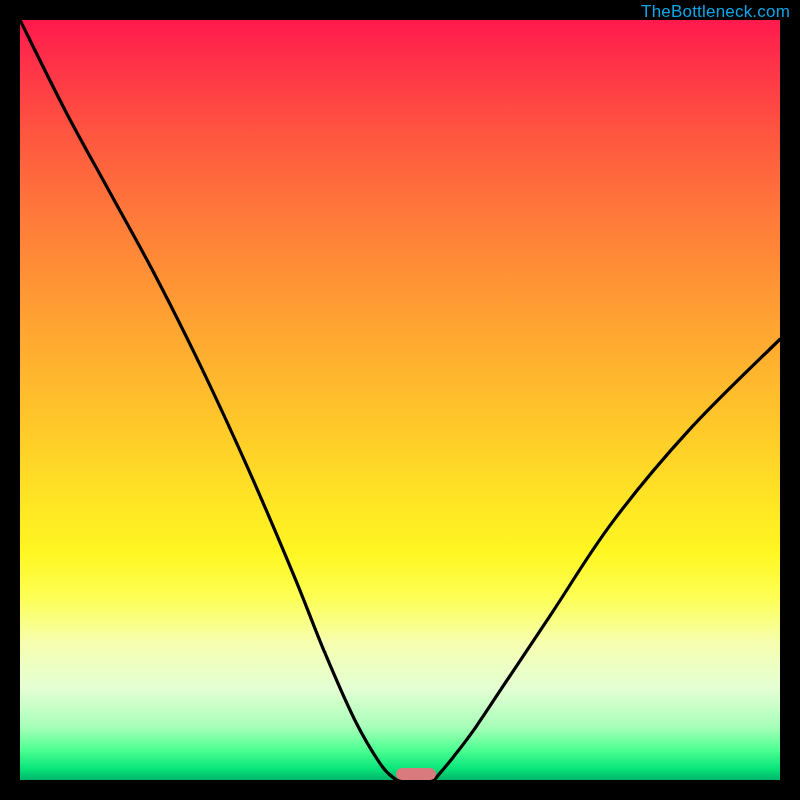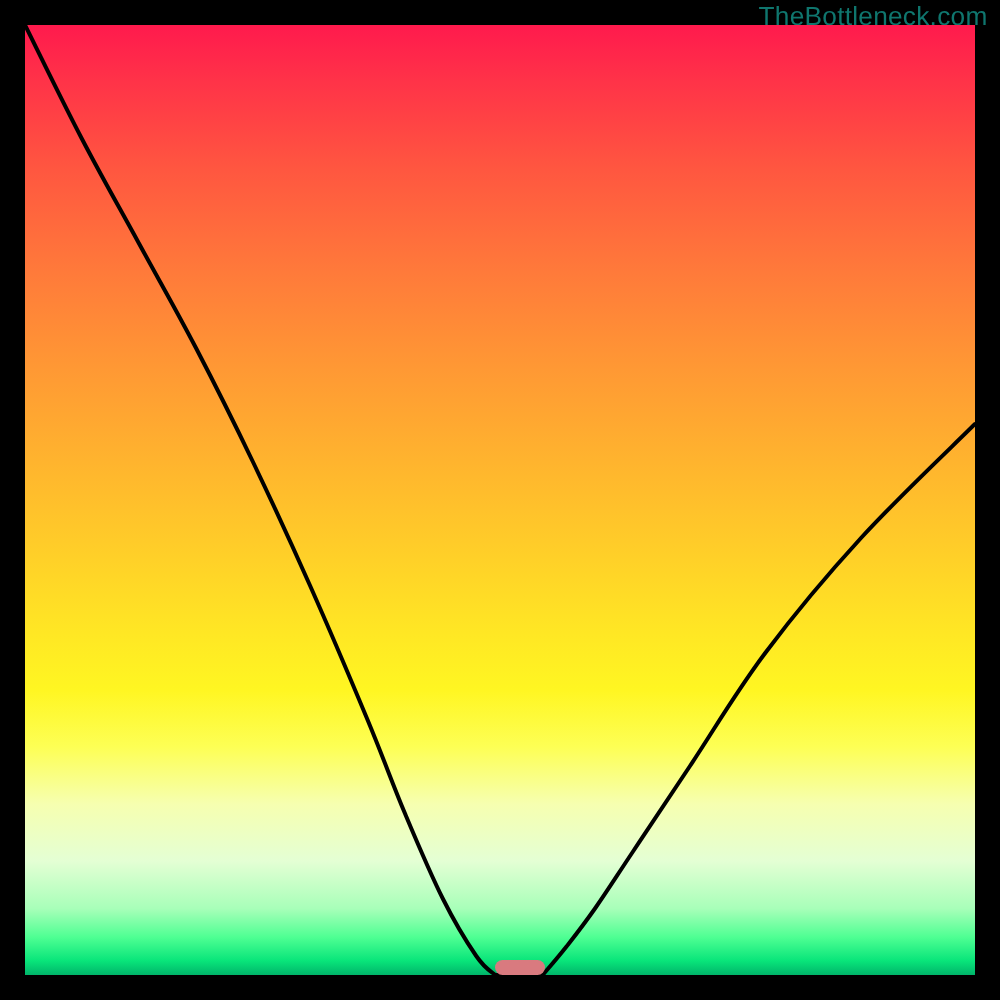--- a/index.html
+++ b/index.html
@@ -39,22 +39,22 @@
       #a8ffb9 93%,
       #4fff93 96%,
       #09e57a 98.5%,
       #00b56a 100%
     );
   }
   .watermark {
     position: absolute;
     top: 2px;
     right: 10px;
-    color: #0f766e;
-    font-size: 21px;
+    color: #0ea5e9;
+    font-size: 17px;
     font-weight: 500;
     letter-spacing: 0.2px;
   }
   svg.curve {
     position: absolute;
     left: 0; top: 0;
     width: 760px; height: 760px;
   }
   .marker {
     position: absolute;

